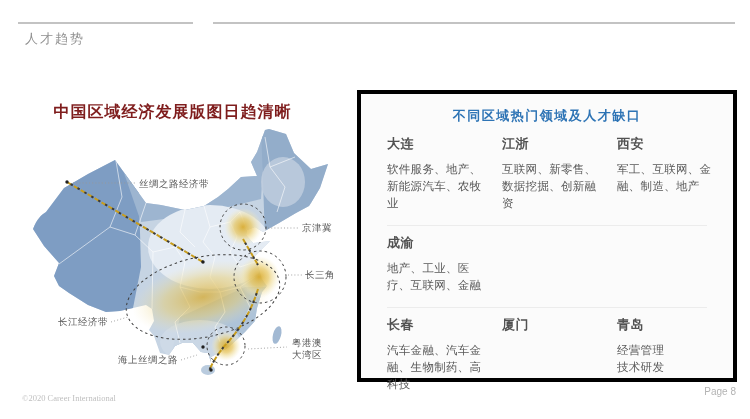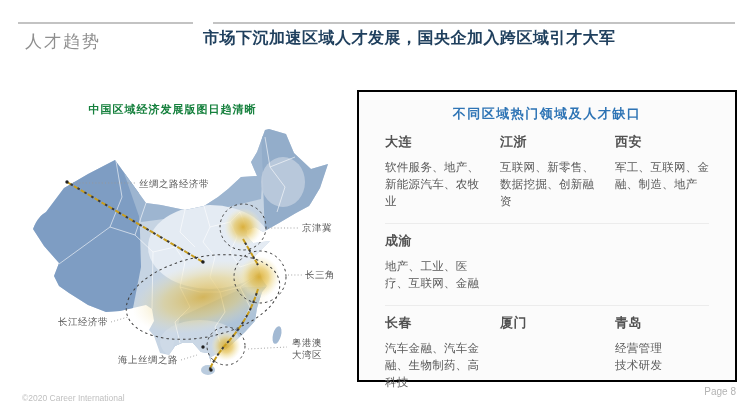--- a/index.html
+++ b/index.html
@@ -4,54 +4,53 @@
 <style>
   * { margin:0; padding:0; box-sizing:border-box; }
   html,body { background:#fff; }
   body { font-family:"Liberation Sans","DejaVu Sans",sans-serif; }
   .slide { position:relative; width:750px; height:419px; background:#ffffff; overflow:hidden; }
 
   
   .rule { position:absolute; top:22px; height:2px; background:#c3c3c3; }
   .rule-left  { left:18px;  width:175px; }
   .rule-right { left:213px; width:522px; }
-  .eyebrow { position:absolute; left:25px; top:30px; font-size:17px; color:#8f8f8f; letter-spacing:2px; }
+  .eyebrow { position:absolute; left:25px; top:30px; font-size:13px; color:#8f8f8f; letter-spacing:2px; }
   .slide-title { position:absolute; left:203px; top:28px; font-size:16px; font-weight:bold; color:#20405e; letter-spacing:.5px; }
 
   
   .map-title { position:absolute; left:20px; top:102px; width:305px; text-align:center;
-               font-size:11px; font-weight:bold; color:#15803d; letter-spacing:1px; }
+               font-size:16px; font-weight:bold; color:#7f1d1d; letter-spacing:1px; }
   .map-svg { position:absolute; left:15px; top:127px; }
   .map-svg text { font-family:"Liberation Sans","DejaVu Sans",sans-serif; font-size:9.5px; fill:#595959; letter-spacing:.5px; }
 
   
   .panel { position:absolute; left:357px; top:90px; width:380px; height:292px;
-           background:#fbfbfb; border:2px solid #000000; }
+           background:#fbfbfb; border:4px solid #000000; }
   .panel-title { padding-top:13px; text-align:center; font-size:13px; font-weight:bold;
                  color:#2e74b5; letter-spacing:1.5px; }
   .panel-body { padding:2px 26px 0; }
   .row { display:grid; grid-template-columns:102px 102px 102px; column-gap:13px; padding:8px 0 13px; }
   .row + .row { border-top:1px solid #ececec; }
   .city   { font-size:13px; font-weight:bold; color:#515151; margin-bottom:8px; letter-spacing:.5px; }
   .fields { font-size:11.5px; color:#595959; line-height:17px; white-space:pre-line; letter-spacing:.3px; }
   .source { position:absolute; right:16px; bottom:10px; font-size:10px; color:#969696; letter-spacing:.3px; }
 
   
-  .footer-left  { position:absolute; left:22px;  bottom:16px; font-size:8.5px; color:#bfbfbf; }
+  .footer-left  { position:absolute; left:22px;  bottom:16px; font-size:8.5px; color:#bfbfbf;font-family:Liberation Serif, serif; }
   .footer-right { position:absolute; right:14px; bottom:22px; font-size:10px; color:#b3b3b3; }
 </style>
 </head>
 <body>
 
 <div class="slide">
 
   <div class="rule rule-left"></div>
   <div class="rule rule-right"></div>
   <div class="eyebrow">人才趋势</div>
-  <h1 class="slide-title">市场下沉加速区域人才发展，国央企加入跨区域引才大军</h1>
 
   <h2 class="map-title">中国区域经济发展版图日趋清晰</h2>
 
   <svg class="map-svg" width="330" height="253" viewBox="0 0 330 253">
     <defs>
       <clipPath id="cn">
         <path d="M 18,102 C 22,92 26,88 31,85 L 49,61 L 73,47 L 100,33 L 131,76 L 146,78 L 170,83 L 189,79 L 203,70 L 213,62 L 226,50 L 242,49 L 236,35 L 242,25 L 250,3 L 254,2 L 271,7 L 279,26 L 296,42 L 313,37 L 305,61 L 296,76 L 294,79 L 281,86 L 264,96 L 248,105 L 240,100 L 232,103 L 231,108 L 238,116 L 255,114 L 239,130 L 242,136 L 247,152 L 252,159 L 247,165 L 242,181 L 240,194 L 230,205 L 217,217 L 211,222 L 203,226 L 196,230 L 196,235 L 193,226 L 186,225 L 178,216 L 167,216 L 160,219 L 154,228 L 145,226 L 139,209 L 134,203 L 139,194 L 137,182 L 131,178 L 105,184 L 91,185 L 73,178 L 54,166 L 44,159 L 39,149 L 44,136 L 29,119 Z"></path>
       </clipPath>
       <radialGradient id="hotGrad">
         <stop offset="0%" stop-color="#d9a928" stop-opacity="0.9"></stop>

